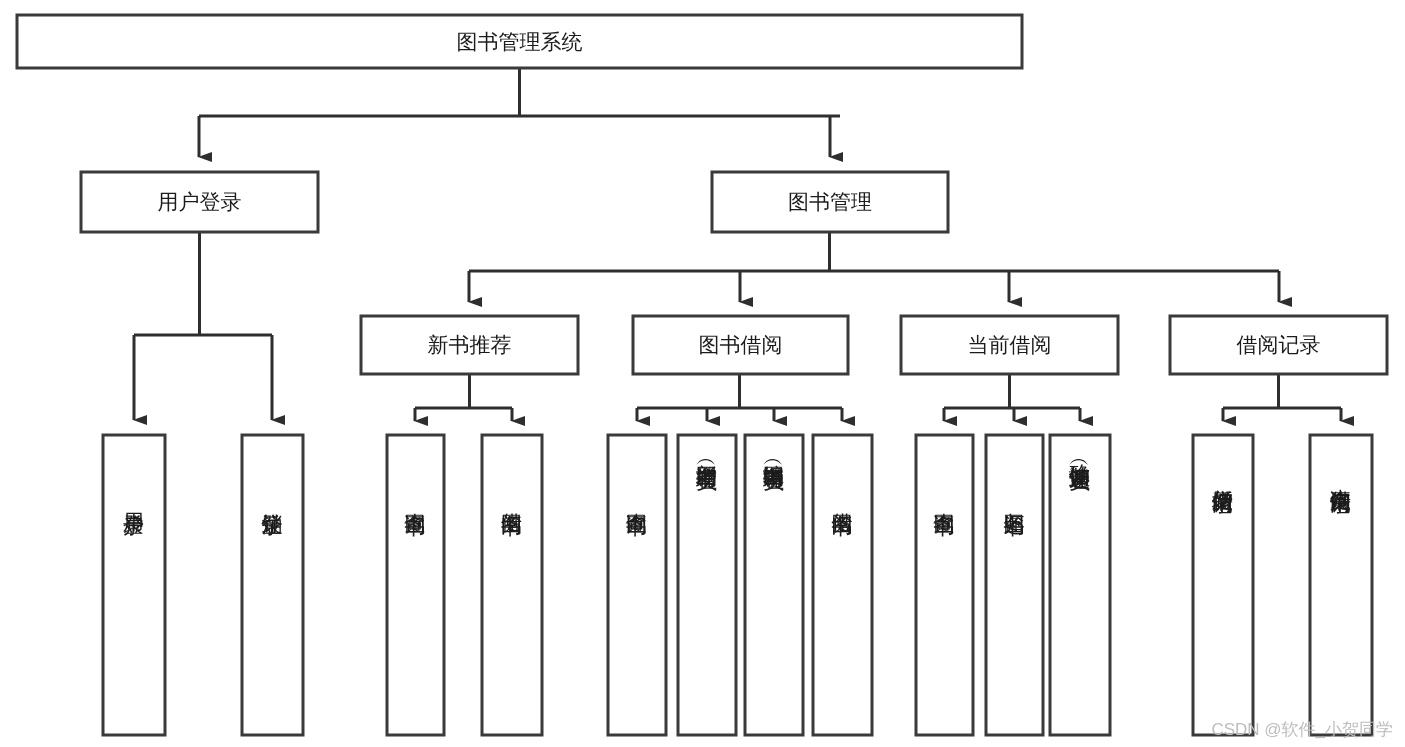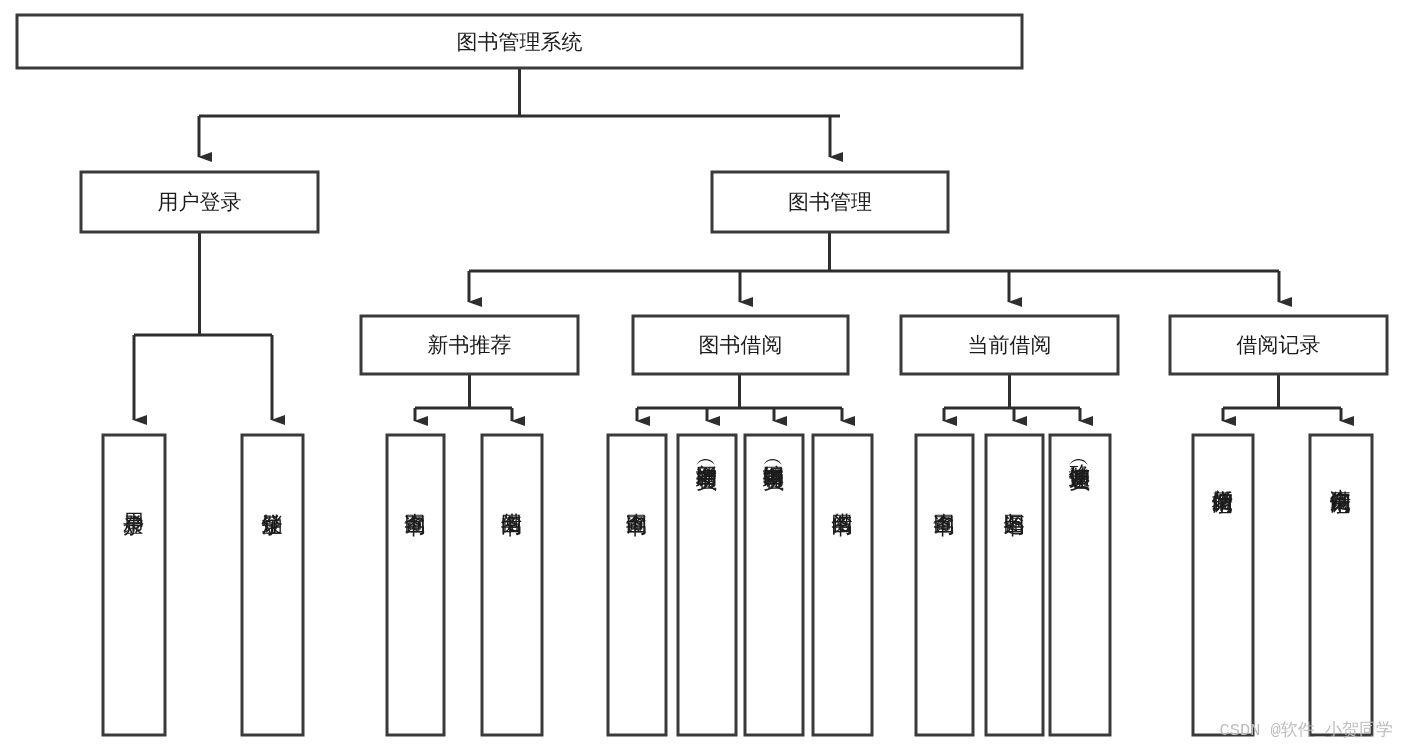--- a/index.html
+++ b/index.html
@@ -51,21 +51,21 @@
     fill: none;
   }
   .arrow-head {
     fill: #2e2e2e;
     stroke: none;
   }
   .watermark {
     position: absolute;
     right: 12px;
     bottom: 6px;
-    font-family: Liberation Mono, monospace;
+    font-family: Liberation Sans, sans-serif;
     font-size: 17px;
     color: #bdbdbd;
     white-space: nowrap;
     user-select: none;
     margin-top: 40px;
   }
 </style>
 </head>
 <body>
 

